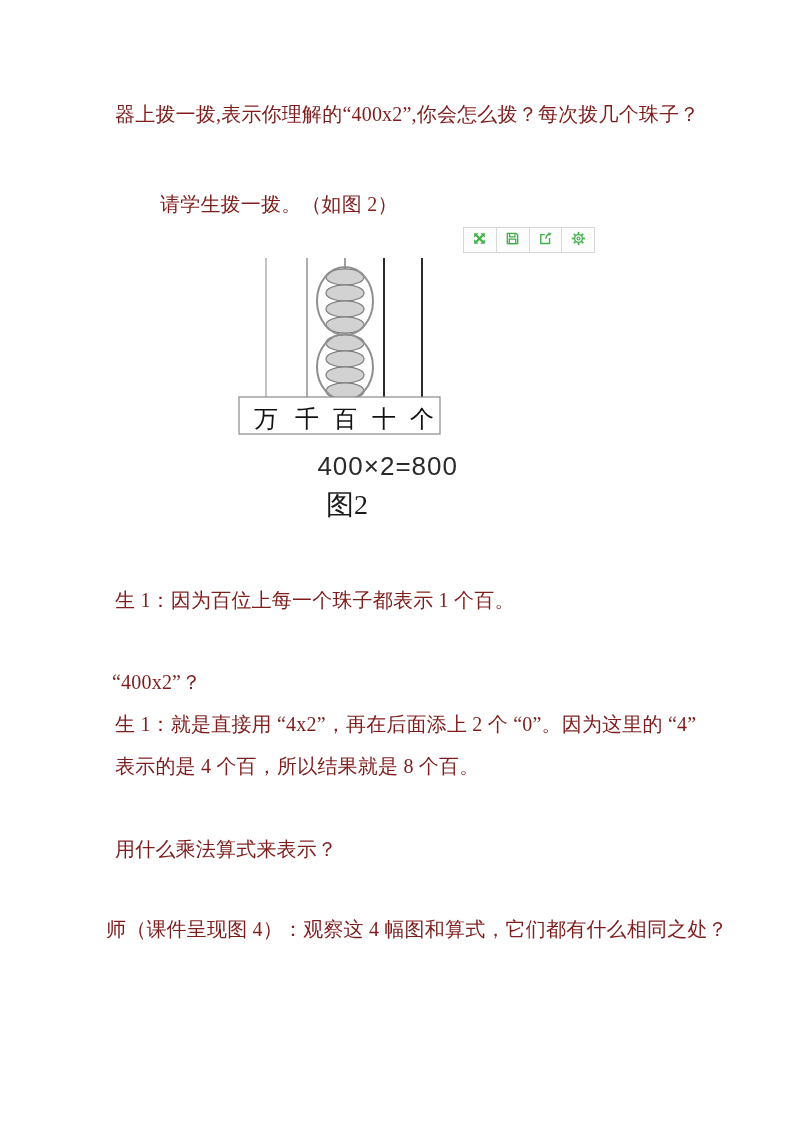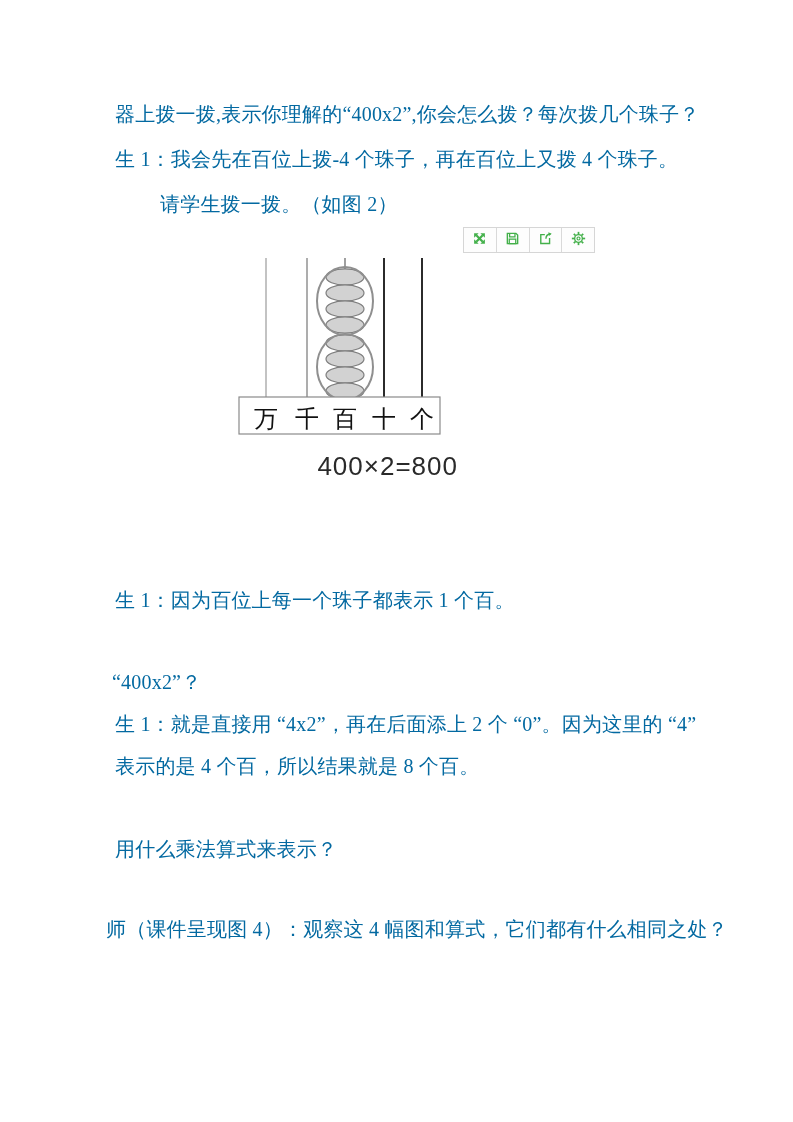--- a/index.html
+++ b/index.html
@@ -1,19 +1,19 @@
 <!DOCTYPE html>
 <html><head>
 <meta charset="utf-8">
 <style>
   html,body{margin:0;padding:0;}
   body{background:#ffffff;width:793px;height:1122px;position:relative;overflow:hidden;
        font-family:"Liberation Serif","DejaVu Serif",serif;}
   .page{position:absolute;left:0;top:0;width:793px;height:1122px;background:#ffffff;}
-  .ln{position:absolute;margin:0;font-size:20px;color:#0369a1;white-space:nowrap;
+  .ln{position:absolute;margin:0;font-size:20px;color:#7f1d1d;white-space:nowrap;
       letter-spacing:0.2px;font-family:"Liberation Serif","DejaVu Serif",serif;}
   .fig-toolbar{position:absolute;left:463px;top:227px;width:132px;height:26px;
       display:flex;border:1px solid #d6d6d6;background:#fdfdfd;box-sizing:border-box;}
   .tb-btn{flex:1 1 0;display:flex;align-items:center;justify-content:center;
       border-right:1px solid #d9d9d9;background:transparent;border-top:none;border-bottom:none;
       border-left:none;padding:0;cursor:pointer;}
   .tb-btn:last-child{border-right:none;}
   .abacus-wrap{position:absolute;left:236px;top:253px;width:210px;height:184px;}
   .equation{position:absolute;left:236px;top:451px;width:222px;text-align:right;
       font-family:"Liberation Sans","DejaVu Sans",sans-serif;font-size:26px;color:#2a2a2a;
@@ -21,21 +21,20 @@
   .caption{position:absolute;left:236px;top:486px;width:222px;text-align:center;
       font-size:28px;color:#1b1b1b;font-family:"Liberation Serif","DejaVu Serif",serif;}
   svg text{font-family:"Liberation Serif","DejaVu Serif",serif;}
 </style>
 </head>
 <body>
 
 <div class="page">
 
   <p class="ln" style="top:101px;left:115px">器上拨一拨,表示你理解的“400x2”,你会怎么拨？每次拨几个珠子？</p>
-  <p class="ln" style="top:146px;left:115px">生 1：我会先在百位上拨-4 个珠子，再在百位上又拨 4 个珠子。</p>
   <p class="ln" style="top:191px;left:160px">请学生拨一拨。（如图 2）</p>
   <p class="ln" style="top:587px;left:115px">生 1：因为百位上每一个珠子都表示 1 个百。</p>
   <p class="ln" style="top:669px;left:112px">“400x2”？</p>
   <p class="ln" style="top:711px;left:115px">生 1：就是直接用 “4x2”，再在后面添上 2 个 “0”。因为这里的 “4”</p>
   <p class="ln" style="top:753px;left:115px">表示的是 4 个百，所以结果就是 8 个百。</p>
   <p class="ln" style="top:836px;left:115px">用什么乘法算式来表示？</p>
   <p class="ln" style="top:916px;left:106px">师（课件呈现图 4）：观察这 4 幅图和算式，它们都有什么相同之处？</p>
 
   <div class="fig-toolbar">
     <button class="tb-btn" title="">
@@ -115,14 +114,15 @@
       <rect x="3" y="144" width="201" height="37" fill="#ffffff" stroke="#8a8a8a" stroke-width="1.2"></rect>
       <text x="30" y="174" font-size="24" fill="#111111" text-anchor="middle">万</text>
       <text x="71" y="174" font-size="24" fill="#111111" text-anchor="middle">千</text>
       <text x="109" y="174" font-size="24" fill="#111111" text-anchor="middle">百</text>
       <text x="148" y="174" font-size="24" fill="#111111" text-anchor="middle">十</text>
       <text x="186" y="174" font-size="24" fill="#111111" text-anchor="middle">个</text>
     </svg>
   </div>
 
   <div class="equation">400×2=800</div>
+  <div class="caption">图2</div>
 
 </div>
 
 </body></html>

